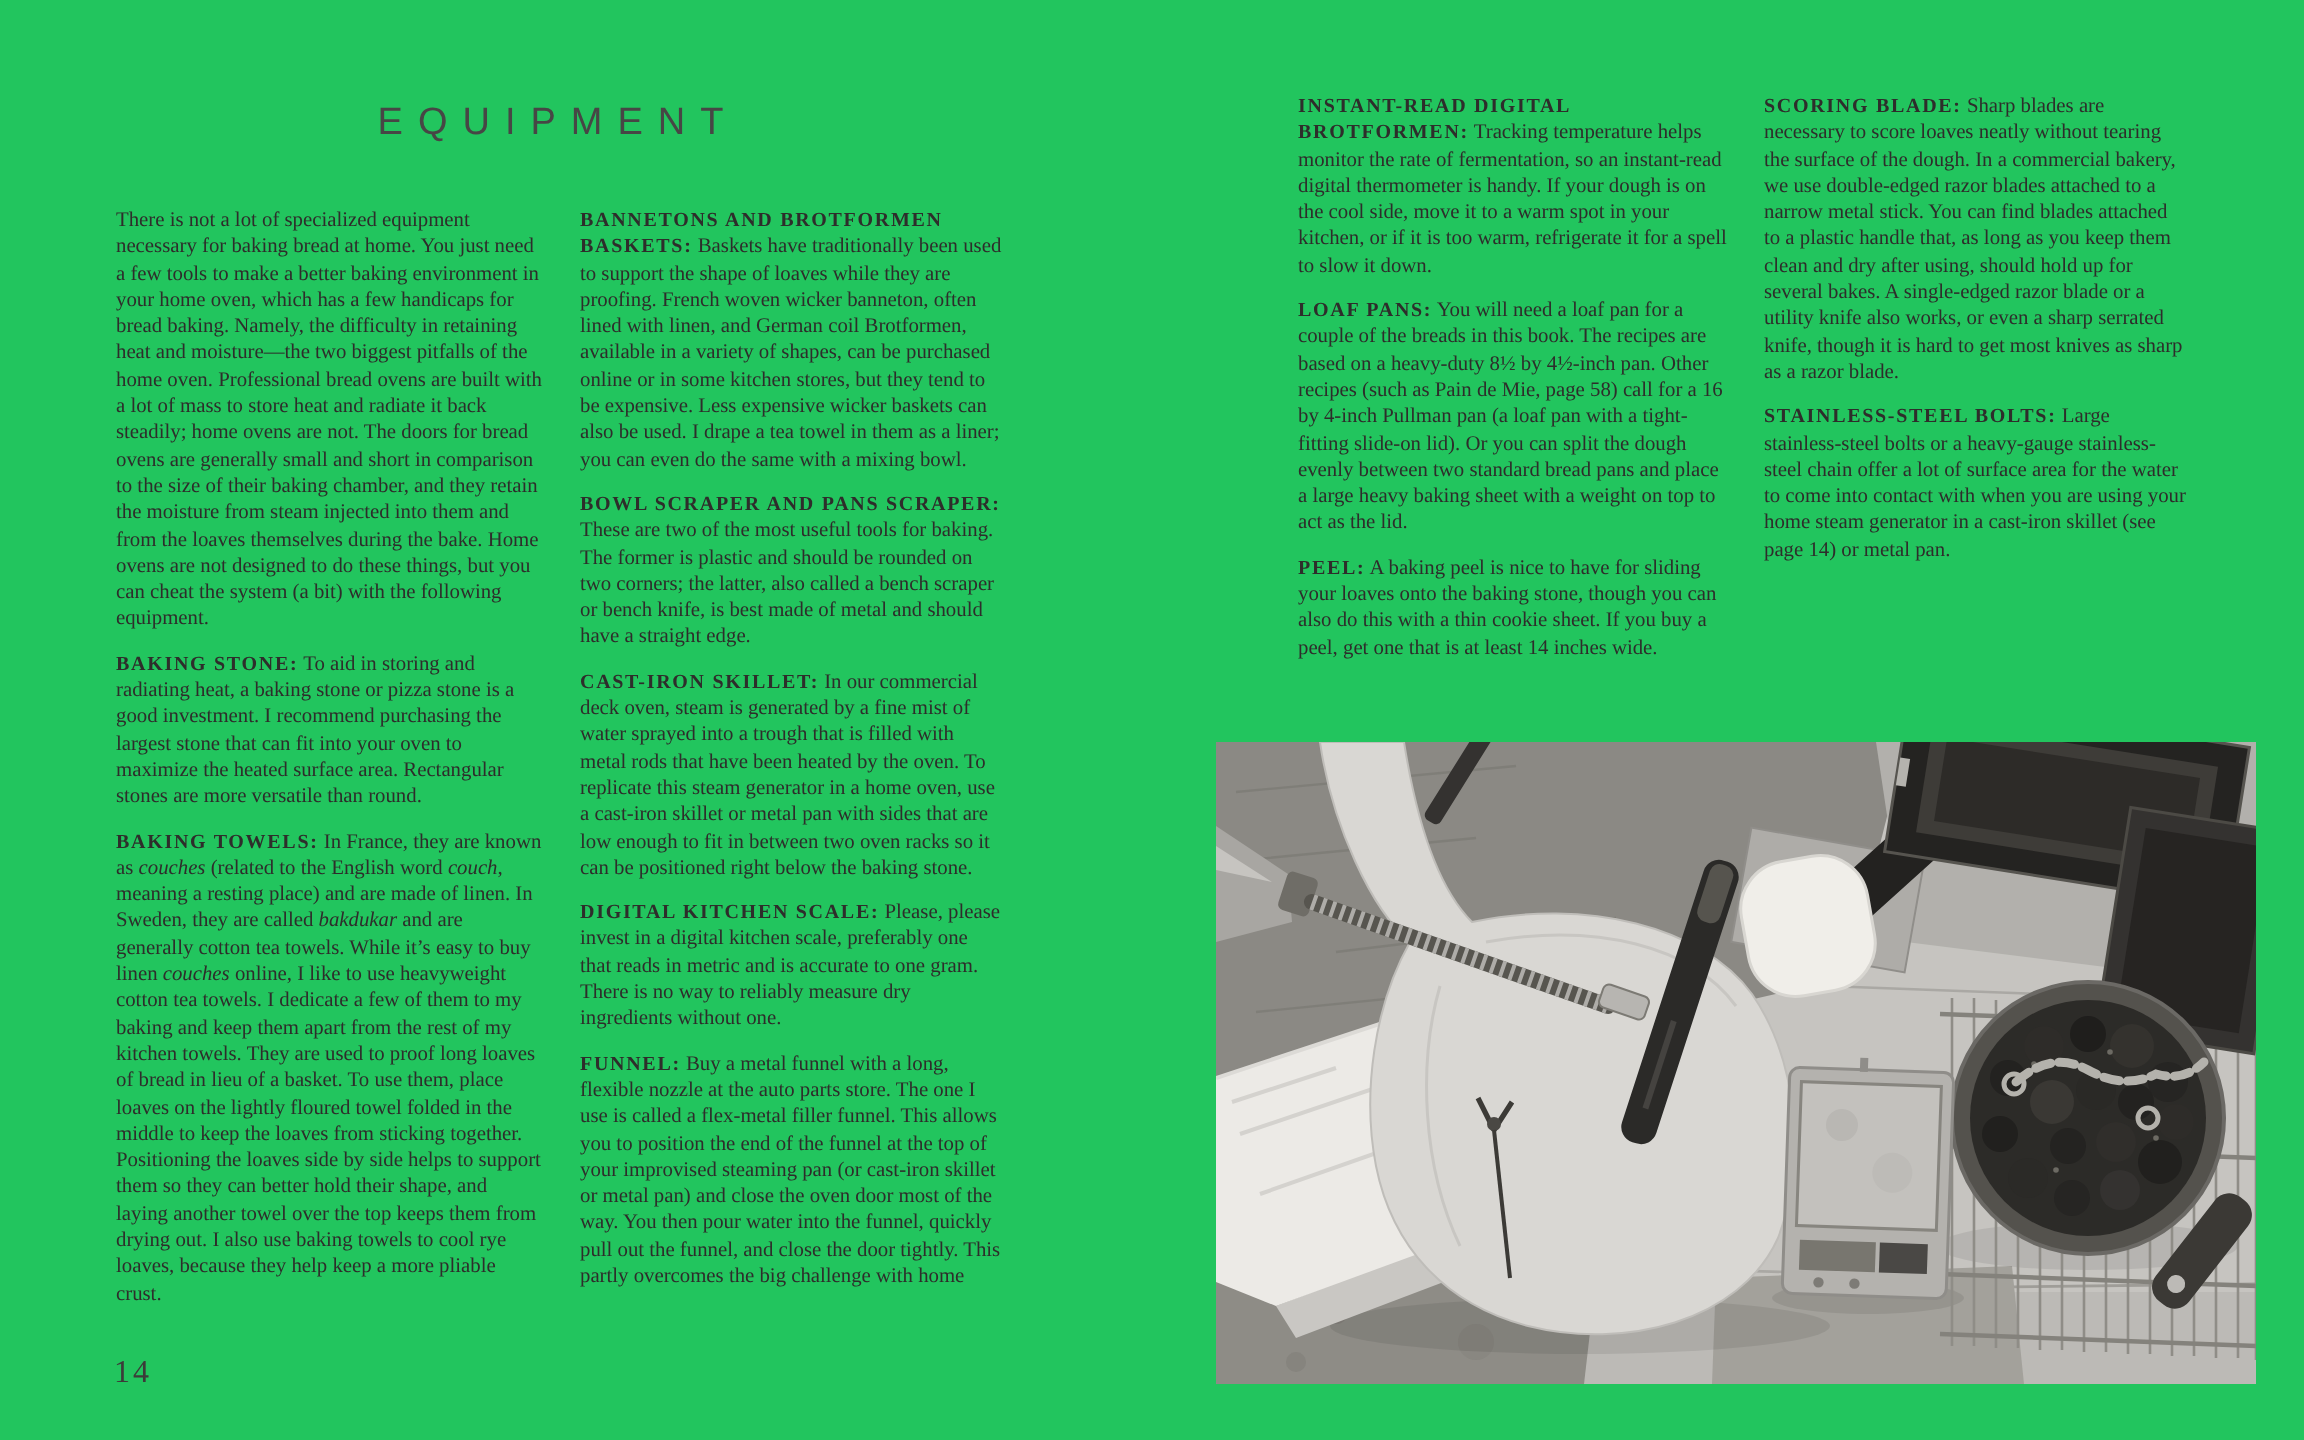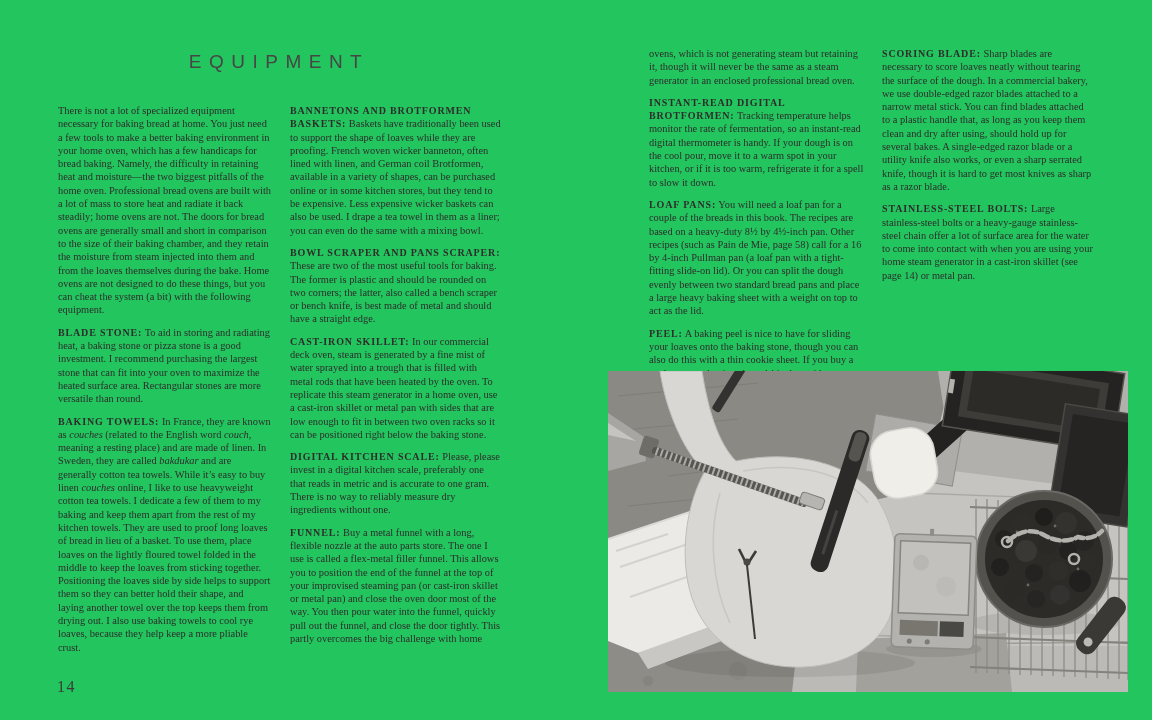--- a/index.html
+++ b/index.html
@@ -22,35 +22,34 @@
 </style>
 </head>
 <body>
 
 <div class="spread">
 
   <div class="title">EQUIPMENT</div>
 
   <div id="col1" class="col">
     <p><span class="hd"></span><span><span>There is not a lot of specialized equipment necessary for baking bread at home. You just need a few tools to make a better baking environment in your home oven, which has a few handicaps for bread baking. Namely, the difficulty in retaining heat and moisture—the two biggest pitfalls of the home oven. Professional bread ovens are built with a lot of mass to store heat and radiate it back steadily; home ovens are not. The doors for bread ovens are generally small and short in comparison to the size of their baking chamber, and they retain the moisture from steam injected into them and from the loaves themselves during the bake. Home ovens are not designed to do these things, but you can cheat the system (a bit) with the following equipment.</span></span></p>
-    <p><span class="hd">BLADE STONE:</span><span><span> To aid in storing and radiating heat, a baking stone or pizza stone is a good investment. I recommend purchasing the largest stone that can fit into your oven to maximize the heated surface area. Rectangular stones are more versatile than round.</span></span></p>
+    <p><span class="hd">BAKING STONE:</span><span><span> To aid in storing and radiating heat, a baking stone or pizza stone is a good investment. I recommend purchasing the largest stone that can fit into your oven to maximize the heated surface area. Rectangular stones are more versatile than round.</span></span></p>
     <p><span class="hd">BAKING TOWELS:</span><span><span> In France, they are known as </span><span class="it">couches</span><span> (related to the English word </span><span class="it">couch</span><span>, meaning a resting place) and are made of linen. In Sweden, they are called </span><span class="it">bakdukar</span><span> and are generally cotton tea towels. While it’s easy to buy linen </span><span class="it">couches</span><span> online, I like to use heavyweight cotton tea towels. I dedicate a few of them to my baking and keep them apart from the rest of my kitchen towels. They are used to proof long loaves of bread in lieu of a basket. To use them, place loaves on the lightly floured towel folded in the middle to keep the loaves from sticking together. Positioning the loaves side by side helps to support them so they can better hold their shape, and laying another towel over the top keeps them from drying out. I also use baking towels to cool rye loaves, because they help keep a more pliable crust.</span></span></p>
   </div>
 
   <div id="col2" class="col">
     <p><span class="hd">BANNETONS AND BROTFORMEN BASKETS:</span><span><span> Baskets have traditionally been used to support the shape of loaves while they are proofing. French woven wicker banneton, often lined with linen, and German coil Brotformen, available in a variety of shapes, can be purchased online or in some kitchen stores, but they tend to be expensive. Less expensive wicker baskets can also be used. I drape a tea towel in them as a liner; you can even do the same with a mixing bowl.</span></span></p>
     <p><span class="hd">BOWL SCRAPER AND PANS SCRAPER:</span><span><span> These are two of the most useful tools for baking. The former is plastic and should be rounded on two corners; the latter, also called a bench scraper or bench knife, is best made of metal and should have a straight edge.</span></span></p>
     <p><span class="hd">CAST-IRON SKILLET:</span><span><span> In our commercial deck oven, steam is generated by a fine mist of water sprayed into a trough that is filled with metal rods that have been heated by the oven. To replicate this steam generator in a home oven, use a cast-iron skillet or metal pan with sides that are low enough to fit in between two oven racks so it can be positioned right below the baking stone.</span></span></p>
     <p><span class="hd">DIGITAL KITCHEN SCALE:</span><span><span> Please, please invest in a digital kitchen scale, preferably one that reads in metric and is accurate to one gram. There is no way to reliably measure dry ingredients without one.</span></span></p>
     <p><span class="hd">FUNNEL:</span><span><span> Buy a metal funnel with a long, flexible nozzle at the auto parts store. The one I use is called a flex-metal filler funnel. This allows you to position the end of the funnel at the top of your improvised steaming pan (or cast-iron skillet or metal pan) and close the oven door most of the way. You then pour water into the funnel, quickly pull out the funnel, and close the door tightly. This partly overcomes the big challenge with home</span></span></p>
   </div>
 
   <div id="col3" class="col">
-    <p><span class="hd"></span><span><span>ovens, which is not generating steam but retaining it, though it will never be the same as a steam generator in an enclosed professional bread oven.</span></span></p>
-    <p><span class="hd">INSTANT-READ DIGITAL BROTFORMEN:</span><span><span> Tracking temperature helps monitor the rate of fermentation, so an instant-read digital thermometer is handy. If your dough is on the cool pour, move it to a warm spot in your kitchen, or if it is too warm, refrigerate it for a spell to slow it down.</span></span></p>
+    <p><span class="hd">INSTANT-READ DIGITAL BROTFORMEN:</span><span><span> Tracking temperature helps monitor the rate of fermentation, so an instant-read digital thermometer is handy. If your dough is on the cool side, move it to a warm spot in your kitchen, or if it is too warm, refrigerate it for a spell to slow it down.</span></span></p>
     <p><span class="hd">LOAF PANS:</span><span><span> You will need a loaf pan for a couple of the breads in this book. The recipes are based on a heavy-duty 8½ by 4½-inch pan. Other recipes (such as Pain de Mie, page 58) call for a 16 by 4-inch Pullman pan (a loaf pan with a tight-fitting slide-on lid). Or you can split the dough evenly between two standard bread pans and place a large heavy baking sheet with a weight on top to act as the lid.</span></span></p>
     <p><span class="hd">PEEL:</span><span><span> A baking peel is nice to have for sliding your loaves onto the baking stone, though you can also do this with a thin cookie sheet. If you buy a peel, get one that is at least 14 inches wide.</span></span></p>
   </div>
 
   <div id="col4" class="col">
     <p><span class="hd">SCORING BLADE:</span><span><span> Sharp blades are necessary to score loaves neatly without tearing the surface of the dough. In a commercial bakery, we use double-edged razor blades attached to a narrow metal stick. You can find blades attached to a plastic handle that, as long as you keep them clean and dry after using, should hold up for several bakes. A single-edged razor blade or a utility knife also works, or even a sharp serrated knife, though it is hard to get most knives as sharp as a razor blade.</span></span></p>
     <p><span class="hd">STAINLESS-STEEL BOLTS:</span><span><span> Large stainless-steel bolts or a heavy-gauge stainless-steel chain offer a lot of surface area for the water to come into contact with when you are using your home steam generator in a cast-iron skillet (see page 14) or metal pan.</span></span></p>
   </div>
 
   <div class="pagenum">14</div>

